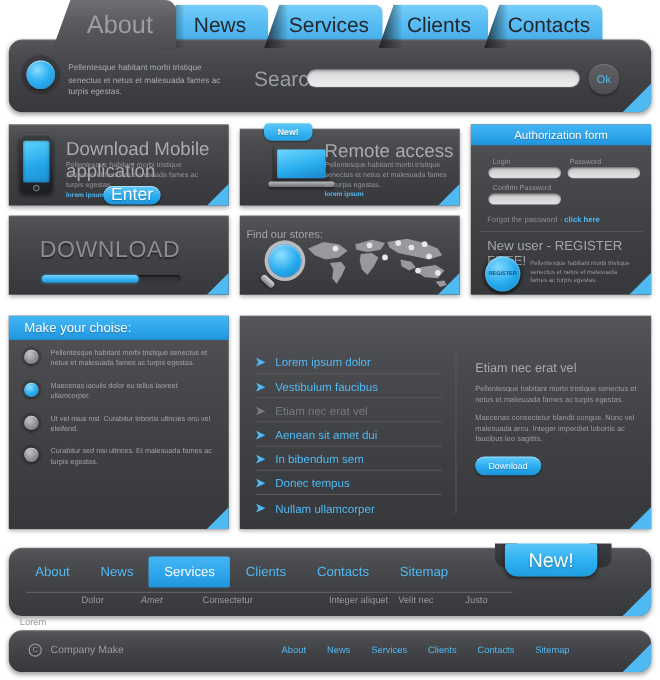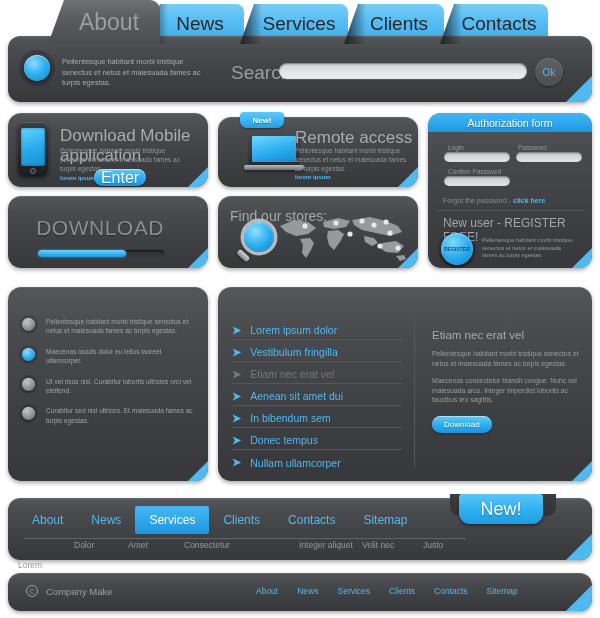--- a/index.html
+++ b/index.html
@@ -7,21 +7,21 @@
     width:600px; height:618px; background:#ffffff;
     font-family:"Liberation Sans", sans-serif;
     -webkit-font-smoothing:antialiased; overflow:hidden;
   }
   .page { position:relative; width:600px; height:618px; }
 
   
   .panel {
     position:absolute;
     background:linear-gradient(180deg,#55565a 0%,#4a4b4f 22%,#3f4044 62%,#37383b 100%);
-    border-radius:13px;
+    border-radius:0;
     box-shadow:0 2px 4px rgba(0,0,0,.35), inset 0 1px 0 rgba(255,255,255,.10);
     overflow:hidden;
   }
   .corner {
     position:absolute; right:0; bottom:0; width:0; height:0;
     border-style:solid; border-width:0 0 26px 26px;
     border-color:transparent transparent #4fb9f2 transparent;
   }
   .corner.sm { border-width:0 0 20px 20px; }
 
@@ -142,21 +142,21 @@
     box-shadow:inset 0 1px 2px rgba(0,0,0,.7);
   }
   .dl-fill {
     position:absolute; left:0; top:0; height:7px; border-radius:4px;
     background:linear-gradient(180deg,#6fd3fa 0%,#31b0f1 60%,#2099dd 100%);
     box-shadow:0 0 3px rgba(79,185,242,.6);
   }
 
   
   #card-stores { left:218px; top:196px; width:200px; height:72px; }
-  .stores-title { position:absolute; left:230px; top:208px; font-size:14px; color:#a5a7ab; }
+  .stores-title { position:absolute; left:224px; top:208px; font-size:10px; color:#a5a7ab; }
   .map { position:absolute; left:278px; top:212px; width:132px; height:52px; }
   .map svg { width:132px; height:52px; }
   .glass { position:absolute; left:236px; top:222px; width:40px; height:42px; }
   .glass-ring {
     position:absolute; left:8px; top:0; width:30px; height:30px; border-radius:50%;
     background:radial-gradient(circle at 38% 32%,#8fe0ff 0%,#24a9ed 55%,#1786c6 100%);
     box-shadow:0 0 0 3.5px #b9bbbe, 0 2px 3px rgba(0,0,0,.5),
                inset 0 1px 2px rgba(255,255,255,.5);
   }
   .glass-handle {
@@ -408,20 +408,21 @@
   <button class="enter-btn">Enter</button>
   <div class="forgot">
     <span>Forgot the password - </span><b>click here</b>
   </div>
   <div class="auth-sep"></div>
   <div class="newuser">New user - REGISTER FREE!</div>
   <div class="reg-circle">REGISTER</div>
   <div class="reg-text">Pellentesque habitant morbi tristique senectus et netus et malesuada fames ac turpis egestas.</div>
 
   <div class="panel" id="panel-choice">
+    <div class="panel-head">Make your choise:</div>
     <div class="choice-list">
       <div class="choice-row">
         <div class="radio"></div>
         <div class="choice-txt">Pellentesque habitant morbi tristique senectus et netus et malesuada fames ac turpis egestas.</div>
       </div>
       <div class="choice-row">
         <div class="radio on"></div>
         <div class="choice-txt">Maecenas iaculis dolor eu tellus laoreet ullamcorper.</div>
       </div>
       <div class="choice-row">
@@ -437,21 +438,21 @@
   </div>
 
   <div class="panel" id="panel-popup">
     <div class="pm-list">
       <div class="pm-item">
         <span class="pm-arrow">➤</span>
         <span>Lorem ipsum dolor</span>
       </div>
       <div class="pm-item">
         <span class="pm-arrow">➤</span>
-        <span>Vestibulum fringilla</span>
+        <span>Vestibulum faucibus</span>
       </div>
       <div class="pm-item disabled">
         <span class="pm-arrow">➤</span>
         <span>Etiam nec erat vel</span>
       </div>
       <div class="pm-item">
         <span class="pm-arrow">➤</span>
         <span>Aenean sit amet dui</span>
       </div>
       <div class="pm-item">

